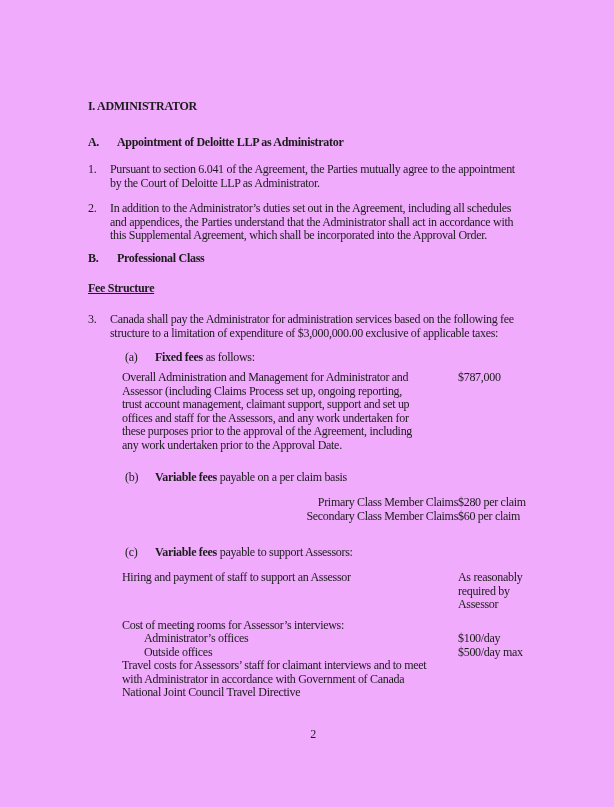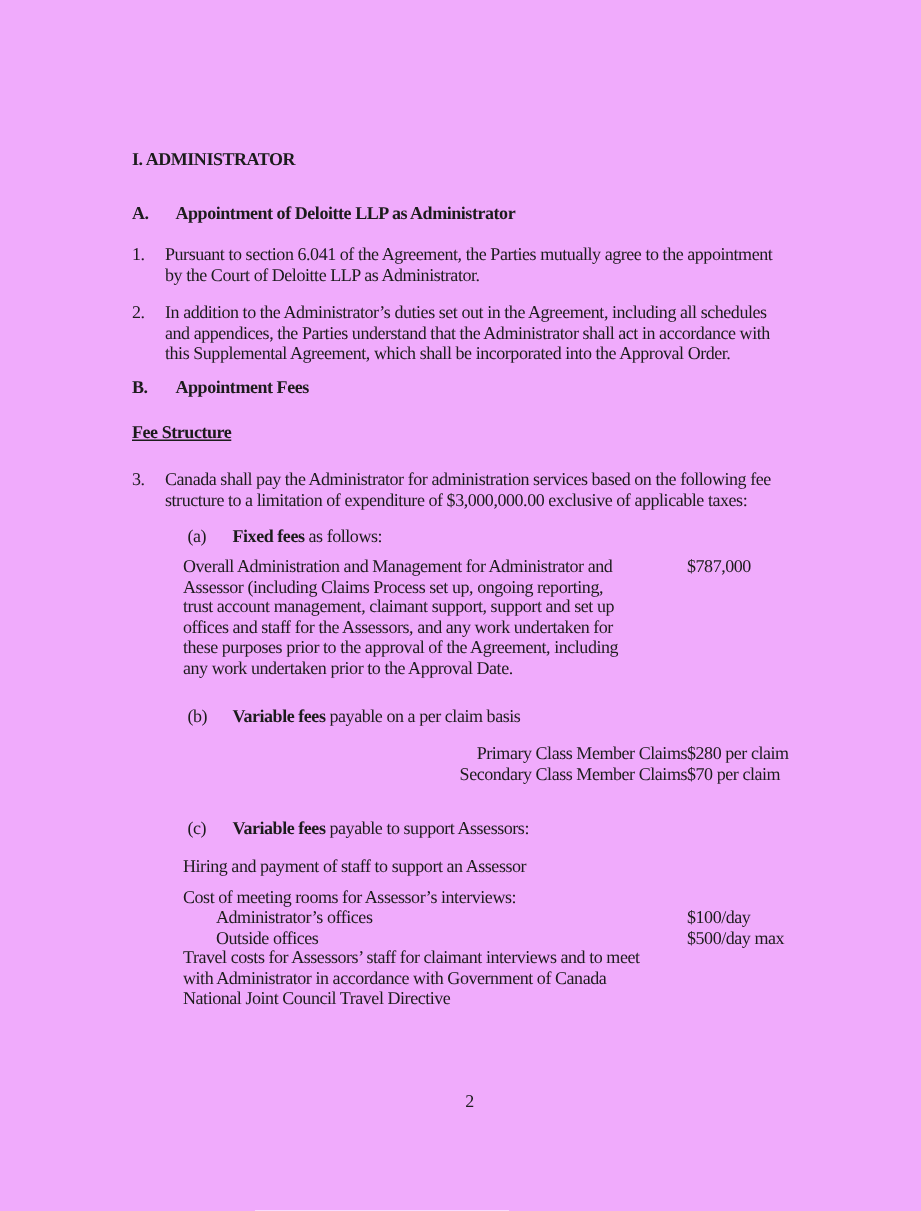--- a/index.html
+++ b/index.html
@@ -48,21 +48,21 @@
 
   <div class="abs row" style="left:88px;top:202px;width:492px;">
     <span class="num">2.</span>
     <div class="lines" style="width:470px;">In addition to the Administrator’s duties set out in the Agreement, including all schedules
 and appendices, the Parties understand that the Administrator shall act in accordance with
 this Supplemental Agreement, which shall be incorporated into the Approval Order.</div>
   </div>
 
   <div class="abs row" style="left:88px;top:252px;width:470px;">
     <span class="seclbl bold">B.</span>
-    <span class="bold">Appointment Fees</span>
+    <span class="bold">Professional Class</span>
   </div>
 
   <div class="abs bold underline" style="left:88px;top:282px;">Fee Structure</div>
 
   <div class="abs row" style="left:88px;top:313px;width:492px;">
     <span class="num">3.</span>
     <div class="lines" style="width:470px;">Canada shall pay the Administrator for administration services based on the following fee
 structure to a limitation of expenditure of $3,000,000.00 exclusive of applicable taxes:</div>
   </div>
 
@@ -86,32 +86,35 @@
     <span><span class="bold">Variable fees</span><span> payable on a per claim basis</span></span>
   </div>
 
   <div class="abs" style="left:122px;top:496px;width:440px;text-align:right;">
     <div class="row">
       <div class="desc nowrap">Primary Class Member Claims</div>
       <div class="amt">$280 per claim</div>
     </div>
     <div class="row">
       <div class="desc nowrap">Secondary Class Member Claims</div>
-      <div class="amt">$70 per claim</div>
+      <div class="amt">$60 per claim</div>
     </div>
   </div>
 
   <div class="abs row" style="left:125px;top:546px;width:440px;">
     <span class="sublbl">(c)</span>
     <span><span class="bold">Variable fees</span><span> payable to support Assessors:</span></span>
   </div>
 
   <div class="abs" style="left:122px;top:571px;width:440px;">
     <div class="row">
       <div class="desc nowrap">Hiring and payment of staff to support an Assessor</div>
+      <div class="amt lines" style="width:100px;">As reasonably
+required by
+Assessor</div>
     </div>
     <div style="margin-top:7px;">Cost of meeting rooms for Assessor’s interviews:</div>
     <div class="row">
       <div class="desc indent nowrap">Administrator’s offices</div>
       <div class="amt">$100/day</div>
     </div>
     <div class="row">
       <div class="desc indent nowrap">Outside offices</div>
       <div class="amt">$500/day max</div>
     </div>

